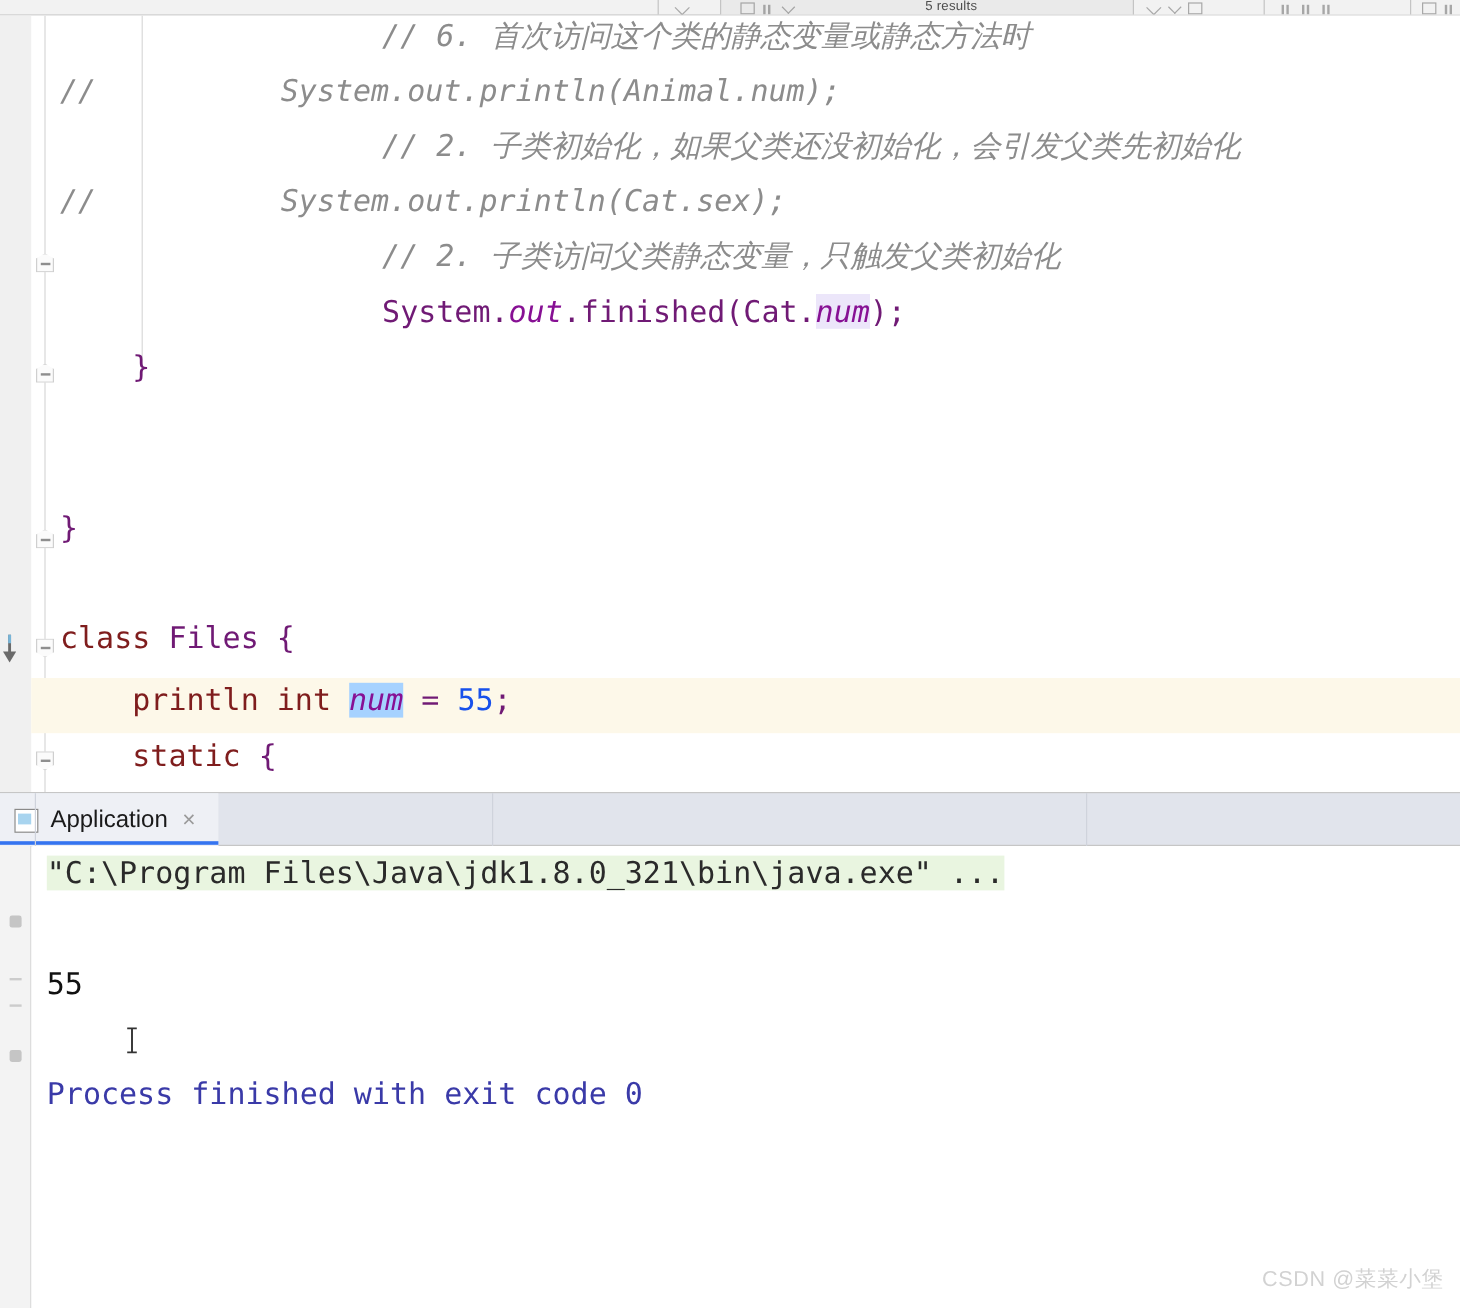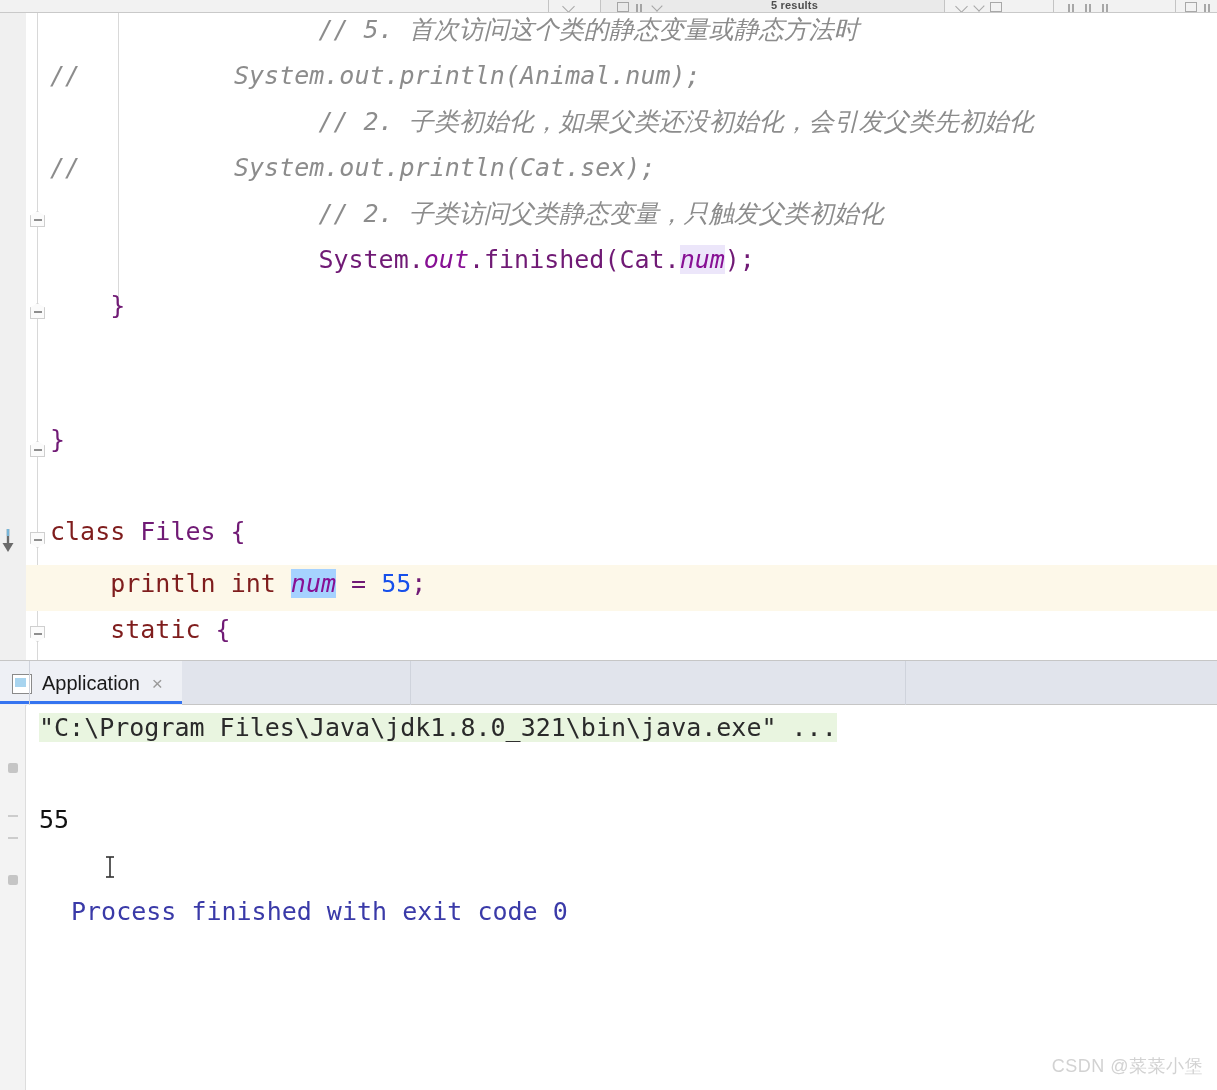--- a/index.html
+++ b/index.html
@@ -53,21 +53,20 @@
     box-shadow: 4px 0 0 #6b6b6b;
   }
   .tb-icon.square::before {
     border: 1.6px solid #6b6b6b; width: 10px; height: 8px; left: 3px; bottom: 1px;
   }
   .tb-results {
     position: absolute; top: 0px; left: 771px;
     font-size: 11px; color: #4d4d4d; letter-spacing: .2px;
     height: 13px; line-height: 10px; overflow: hidden;
     font-family: "Liberation Sans", sans-serif;
-    font-weight: bold;
   }
   .tb-panelbg {
     position: absolute; top: 0; height: 13px; background: #eaeaea;
   }
 
   
   .editor {
     position: absolute; top: 13px; left: 0;
     width: 1217px; height: 647px;
     background: #ffffff;
@@ -192,21 +191,21 @@
     position: absolute; left: 0;
     white-space: pre;
     font-family: "DejaVu Sans Mono", monospace;
     font-size: 25px; line-height: 46px; height: 46px;
   }
   .out-cmd { color: #2a2a2a; }
   .out-cmd .hl { background: #e9f5e0; }
   .out-sel { color: #1a1a1a; }
   .out-sel .hl { background: #a6d2ff; }
   .out-plain { color: #111111; }
-  .out-exit { color: #3a3aa8; margin-left: 32px; }
+  .out-exit { color: #3a3aa8; }
 
   .ibeam {
     position: absolute; width: 10px; height: 24px;
   }
 
   
   .watermark {
     position: absolute; right: 14px; bottom: 12px;
     font-family: "Liberation Sans", sans-serif;
     font-size: 18px; color: #d2d2d2; letter-spacing: .5px;
@@ -279,21 +278,21 @@
     <div class="fold down" style="top:613px;">
         <span class="minus"></span>
       </div>
 
     <svg class="run-arrow" style="top:514px;" viewBox="0 0 14 26">
       <line x1="7" y1="2" x2="7" y2="18" stroke="#6a6a6a" stroke-width="2.4"></line>
       <polygon points="1.5,16 12.5,16 7,25" fill="#6a6a6a"></polygon>
       <line x1="7" y1="2" x2="7" y2="9" stroke="#77b5d8" stroke-width="2.4"></line>
     </svg>
 
-    <div class="code-line" style="top:-6px;left:198px;"><span class="cm">        // 5. 首次访问这个类的静态变量或静态方法时</span></div>
+    <div class="code-line" style="top:-6px;left:198px;"><span class="cm">        // 6. 首次访问这个类的静态变量或静态方法时</span></div>
 
     <div class="code-line" style="top:40px;left:50px;"><span class="cm">//</span></div>
     <div class="code-line" style="top:40px;left:234px;"><span class="cm">System.out.println(Animal.num);</span></div>
 
     <div class="code-line" style="top:86px;left:198px;"><span class="cm">        // 2. 子类初始化，如果父类还没初始化，会引发父类先初始化</span></div>
 
     <div class="code-line" style="top:132px;left:50px;"><span class="cm">//</span></div>
     <div class="code-line" style="top:132px;left:234px;"><span class="cm">System.out.println(Cat.sex);</span></div>
 
     <div class="code-line" style="top:178px;left:198px;"><span class="cm">        // 2. 子类访问父类静态变量，只触发父类初始化</span></div>

